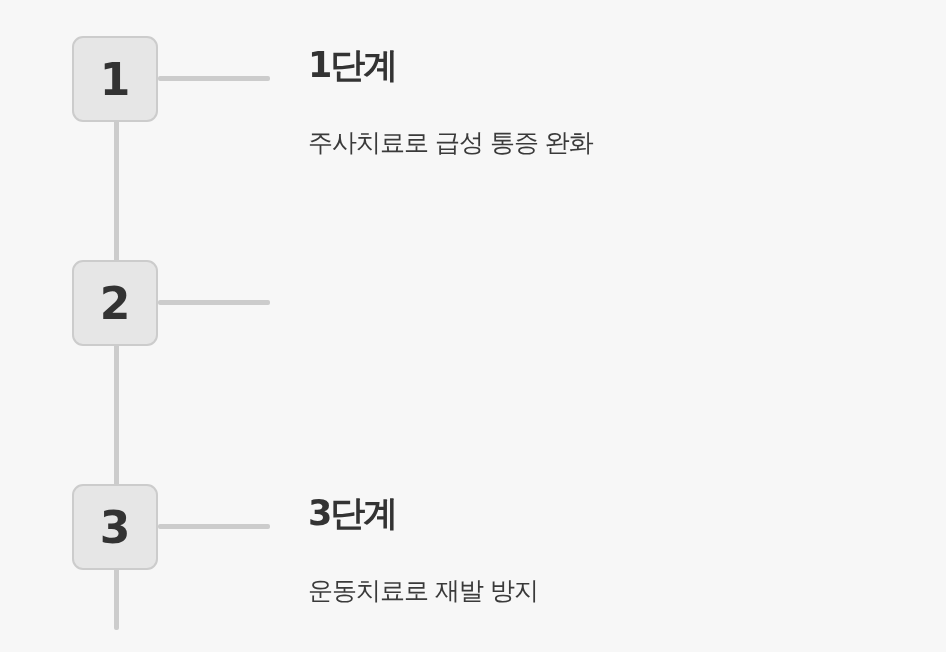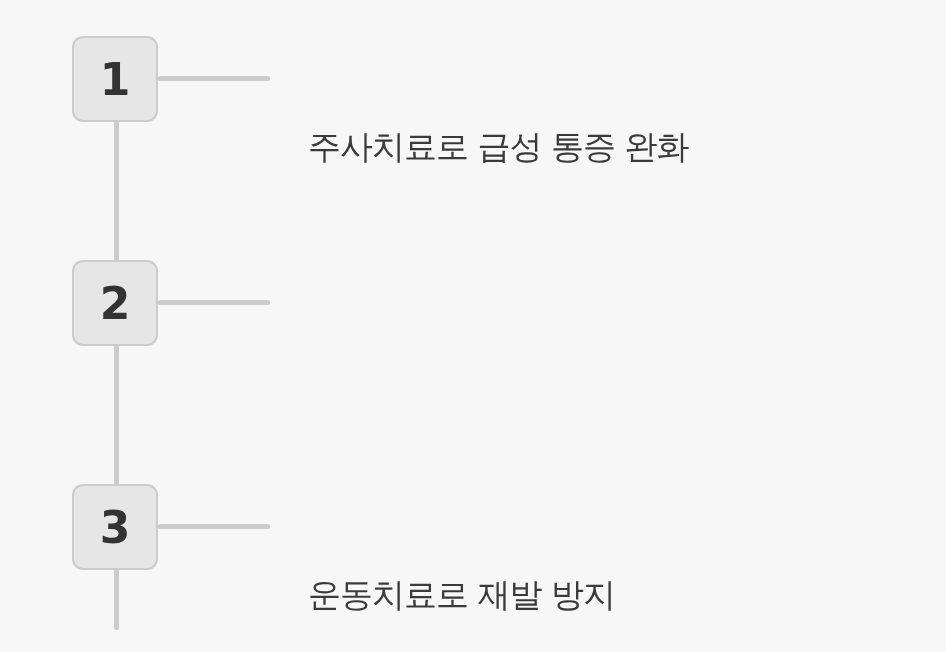--- a/index.html
+++ b/index.html
@@ -73,46 +73,48 @@
       letter-spacing: -2px;
       color: #333333;
       line-height: 1;
       white-space: nowrap;
     }
     .step-desc {
       position: absolute;
       left: 308px;
       top: 94px;
       font-family: "DejaVu Sans", "Liberation Sans", sans-serif;
-      font-size: 33px;
+      font-size: 25px;
       letter-spacing: -1px;
       color: #3a3a3a;
       line-height: 1;
       white-space: nowrap;
     }
   </style>
 </head>
 <body>
 
 <div class="timeline">
 
   <div class="v-line" style="top:120px;height:142px;"></div>
   <div class="v-line" style="top:344px;height:142px;"></div>
   <div class="v-line" style="top:568px;height:62px;"></div>
 
   <div class="step" style="top:36px;">
     <div class="num-box">1</div>
     <div class="h-line"></div>
+    <div class="step-title">1단계</div>
     <div class="step-desc">주사치료로 급성 통증 완화</div>
   </div>
 
   <div class="step" style="top:260px;">
     <div class="num-box">2</div>
     <div class="h-line"></div>
   </div>
 
   <div class="step" style="top:484px;">
     <div class="num-box">3</div>
     <div class="h-line"></div>
+    <div class="step-title">3단계</div>
     <div class="step-desc">운동치료로 재발 방지</div>
   </div>
 
 </div>
 
 </body></html>

